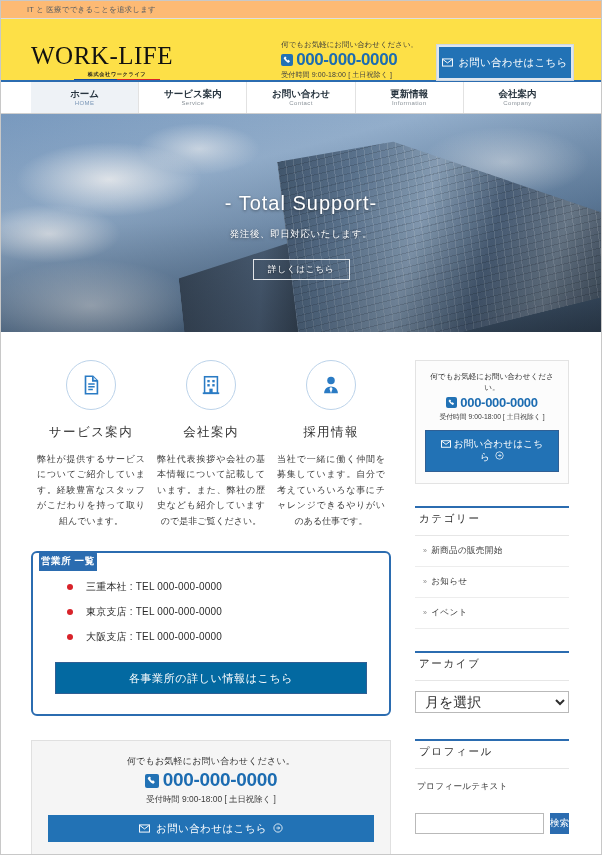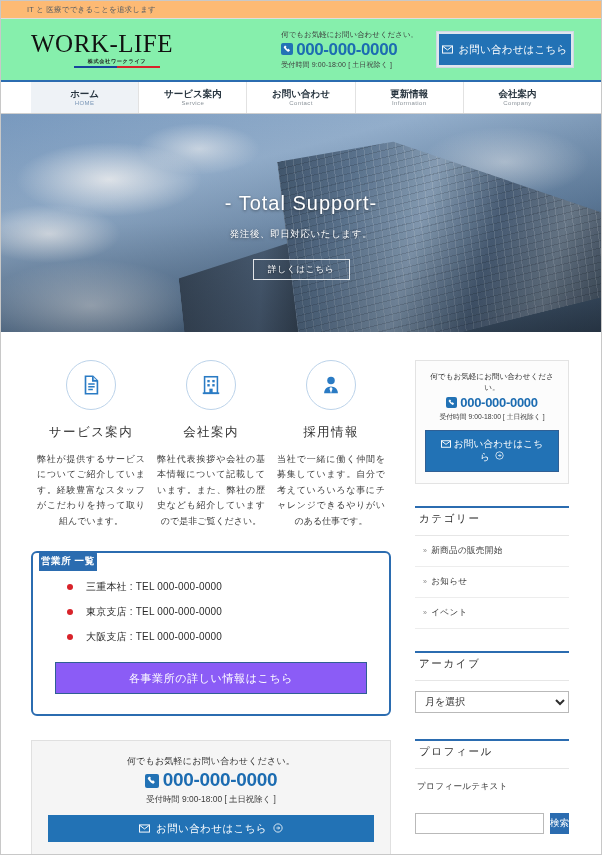--- a/index.html
+++ b/index.html
@@ -32,23 +32,23 @@
   }
   .topbar-text {
     font-size: 7.5px;
     color: #555c63;
     letter-spacing: 0.2px;
   }
 
   
   .header {
     height: 61px;
-    background: #86efac;
+    background: #fde047;
     display: flex;
-    align-items: center;
+    align-items: flex-end;
     padding: 0 28px 0 30px;
     position: relative;
   }
   .logo-block { width: 210px; }
   .logo-main {
     font-family: "Liberation Serif", "DejaVu Serif", serif;
     font-size: 25px;
     letter-spacing: 0.5px;
     color: #111111;
     line-height: 1.05;
@@ -294,21 +294,21 @@
   }
   .dot {
     width: 6px; height: 6px;
     border-radius: 50%;
     background: #d8232a;
     flex: 0 0 auto;
   }
   .panel-btn {
     margin-top: 12px;
     height: 32px;
-    background: #8b5cf6;
+    background: #0369a1;
     border: 1px solid #2f5f94;
     display: flex; align-items: center; justify-content: center;
     color: #ffffff;
     font-size: 11px;
     letter-spacing: 0.6px;
     cursor: pointer;
   }
 
   
   .contact-box {
@@ -376,21 +376,21 @@
     border-bottom: 1px solid #ededed;
     letter-spacing: 0.3px;
     cursor: pointer;
   }
   .widget-list li .caret { color: #8a8a8a; margin-right: 4px; font-size: 7px; }
 
   .select-wrap { padding: 10px 0 4px; }
   select.archive-select {
     width: 100%;
     height: 22px;
-    font-size: 10px;
+    font-size: 14px;
     font-family: "Liberation Sans", sans-serif;
     color: #2e2e2e;
     border: 1px solid #b9b9b9;
     background: #ffffff;
     padding-left: 5px;
   }
   .profile-text {
     font-size: 8.6px;
     color: #3a3a3a;
     padding: 12px 2px 0;

